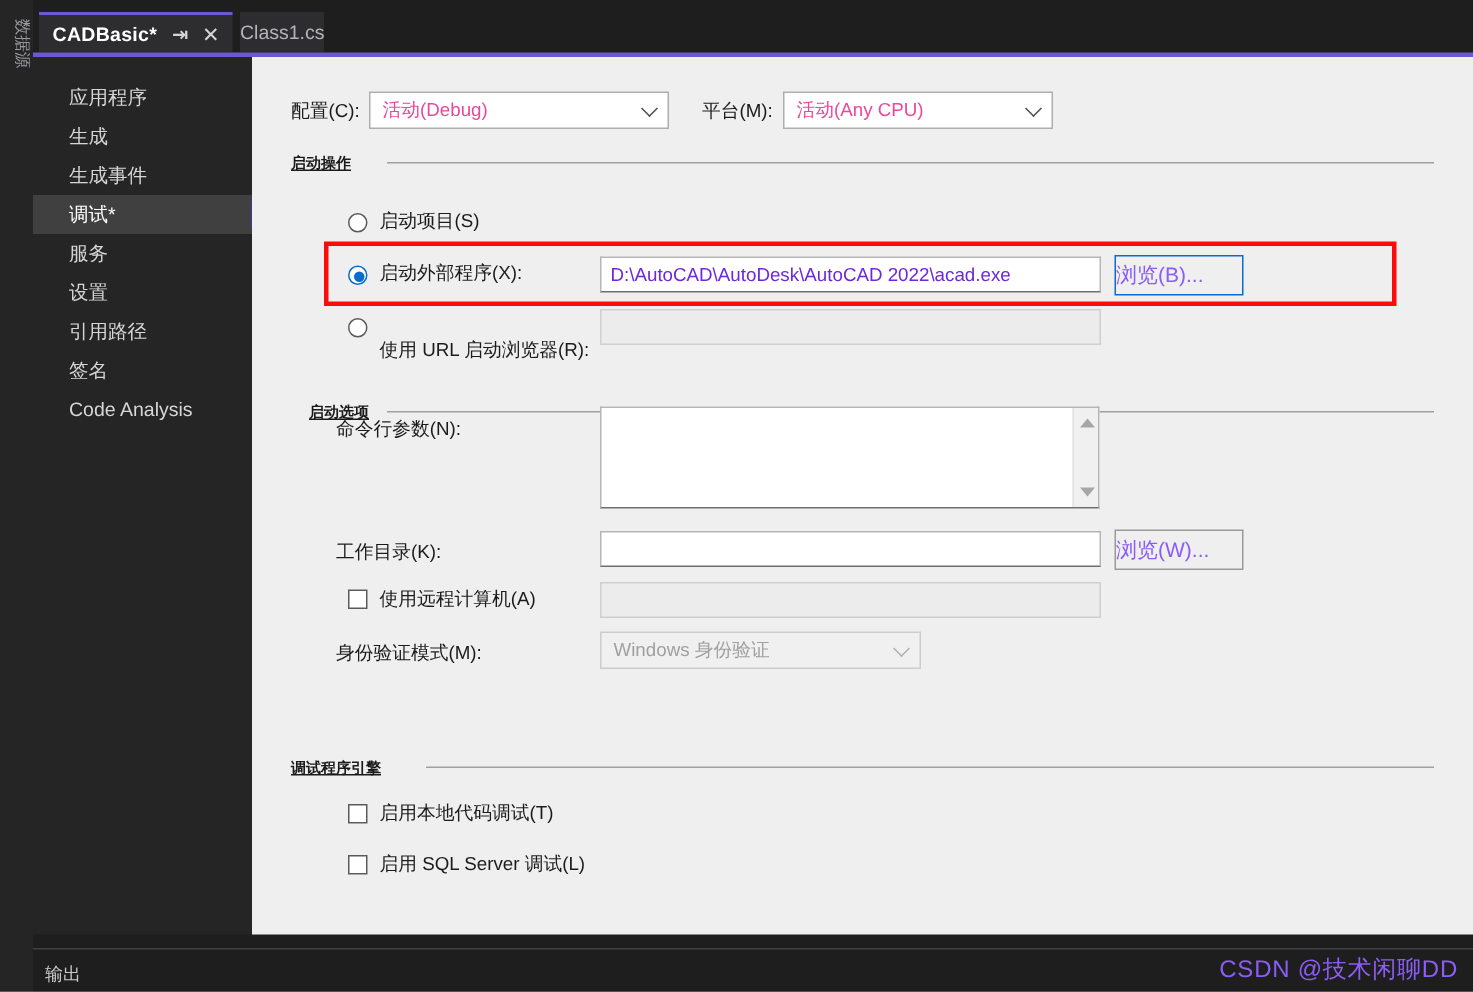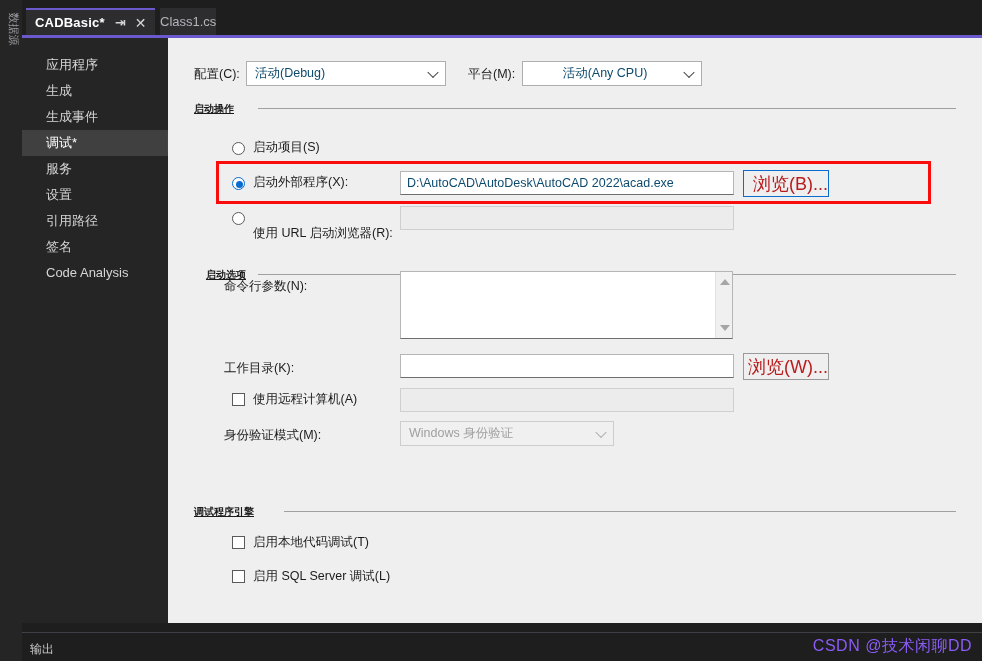--- a/index.html
+++ b/index.html
@@ -96,27 +96,27 @@
     background:#efeff0;
     color:#1b1b1b;
     font-size:12.5px;
   }
   .label{color:#1b1b1b;font-size:12.5px;white-space:nowrap;}
   
   #config-row{position:absolute;left:26px;top:23px;width:740px;height:26px;}
   #config-label{position:absolute;left:0;top:5px;}
   #config-combo{position:absolute;left:52px;top:0;width:200px;height:25px;}
   #platform-label{position:absolute;left:274px;top:5px;}
-  #platform-combo{position:absolute;left:328px;top:0;width:180px;height:25px;justify-content:center;}
+  #platform-combo{position:absolute;left:328px;top:0;width:180px;height:25px;}
   .combo{
     box-sizing:border-box;
     background:#ffffff;border:1px solid #aeaeae;
     display:flex;align-items:center;
     padding-left:8px;padding-right:22px;
-    font-size:12.5px;color:#0c4a6e;
+    font-size:12.5px;color:#ec4899;
     position:relative;white-space:nowrap;
   }
   .combo.disabled{
     background:#f0f0f0;border:1px solid #cdcdcd;color:#a0a0a0;
   }
   .combo .chev{
     position:absolute;right:8px;top:50%;
     width:7px;height:7px;
     border-right:1.4px solid #4b4b4b;border-bottom:1.4px solid #4b4b4b;
     transform:translateY(-70%) rotate(45deg);
@@ -141,30 +141,30 @@
     background:#0a6cce;
   }
   .check-box{
     position:absolute;width:13px;height:13px;
     border:1px solid #5a5a5a;background:#ffffff;box-sizing:border-box;
   }
   
   .textfield{
     position:absolute;box-sizing:border-box;
     background:#ffffff;border:1px solid #b6b6b6;border-bottom:1px solid #6e6e6e;
-    font-size:12.5px;color:#0c4a6e;
+    font-size:12.5px;color:#6d28d9;
     display:flex;align-items:center;padding-left:6px;
     white-space:nowrap;overflow:hidden;
   }
   .textfield.disabled{background:#ececec;border:1px solid #cfcfcf;border-bottom:1px solid #cfcfcf;}
   .btn{
     position:absolute;box-sizing:border-box;
     background:#efeff0;border:1px solid #9a9a9a;
-    font-size:18px;color:#b91c1c;
-    display:flex;align-items:center;justify-content:flex-end;
+    font-size:14px;color:#8b5cf6;
+    display:flex;align-items:center;justify-content:flex-start;
     white-space:nowrap;
   }
   .btn.focused{border:1px solid #0a6cce;}
   
   #cmdargs-box{
     position:absolute;left:378px;top:272px;width:333px;height:68px;
     box-sizing:border-box;background:#ffffff;
     border:1px solid #b6b6b6;border-bottom:1px solid #6e6e6e;
   }
   #cmdargs-scroll{

